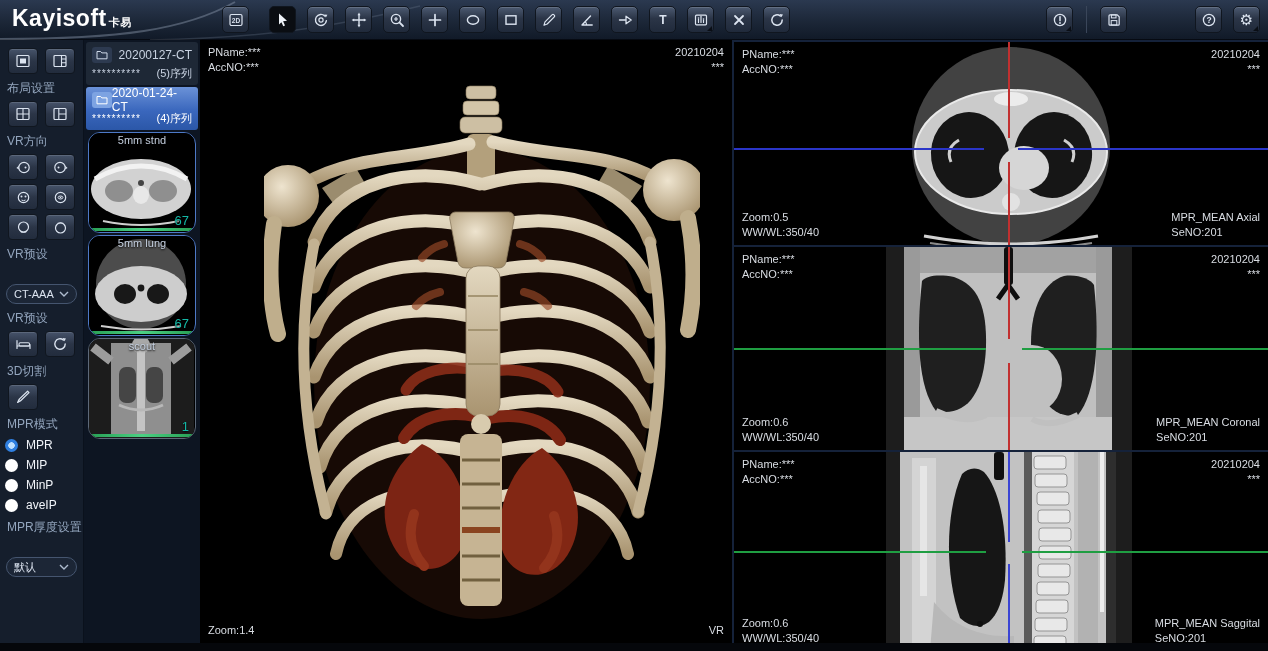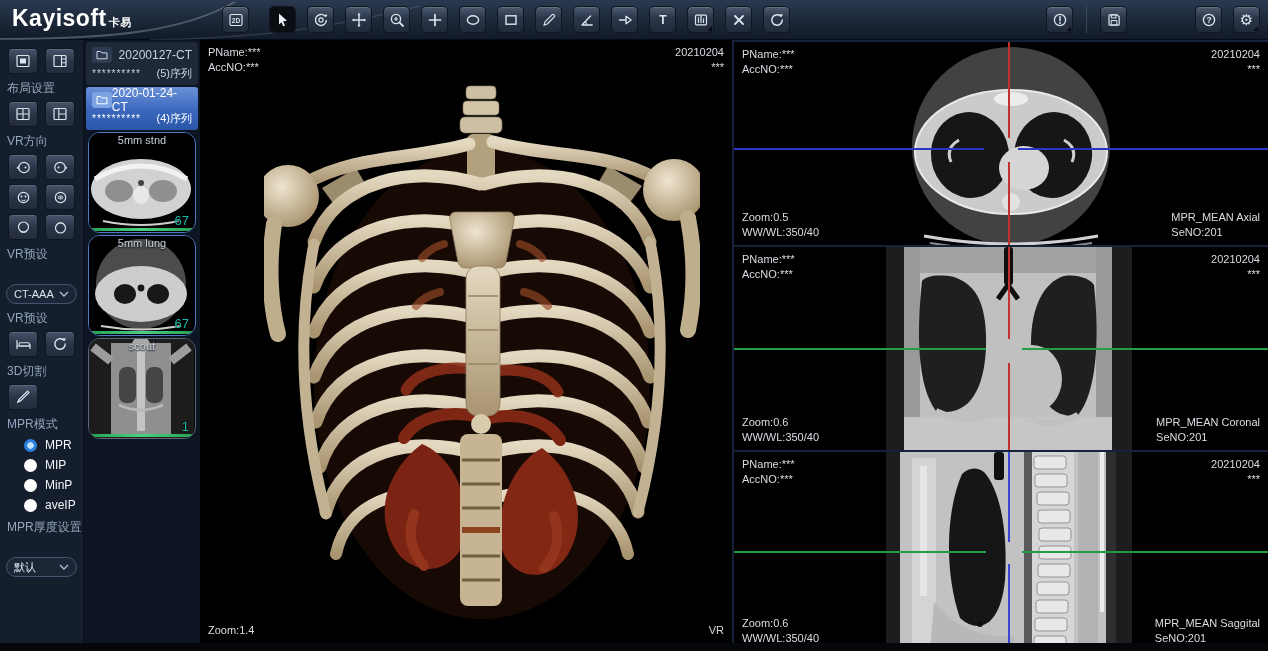--- a/index.html
+++ b/index.html
@@ -36,21 +36,21 @@
     background:#151e2c; border-right:1px solid #0a111c; z-index:5; }
   .slabel { font-size:12px; color:#93a5bd; padding:4px 7px 2px 7px; white-space:nowrap; }
   .srow { display:flex; justify-content:space-between; padding:2px 8px; }
   .sbtn { position:relative; width:30px; height:26px; border-radius:4px;
     background:linear-gradient(180deg,#46536a 0%,#2b3547 50%,#222c3d 100%);
     border:1px solid #10161f; box-shadow:inset 0 1px 0 rgba(255,255,255,.12);
     display:flex; align-items:center; justify-content:center; cursor:pointer; }
   .dd { margin:19px 6px 2px 6px; height:20px; border-radius:10px; background:#1c2636;
     border:1px solid #45556f; color:#dbe3ef; font-size:11px; display:flex;
     align-items:center; justify-content:space-between; padding:0 7px; cursor:pointer; }
-  .radio-row { display:flex; align-items:center; gap:8px; padding:3px 4px 3px 24px;
+  .radio-row { display:flex; align-items:center; gap:8px; padding:3px 4px 3px 5px;
     color:#f2f5fa; font-size:12px; cursor:pointer; }
   .rdot { width:13px; height:13px; border-radius:50%; background:#fff; flex:0 0 auto; }
   .rdot.sel { background:radial-gradient(circle at 50% 50%, #bfe0ff 0 3px, #2f7fe0 3.5px 100%); }
 
   
   .seriescol { position:absolute; top:40px; left:84px; width:116px; bottom:0;
     background:#0d1522; z-index:5; }
   .study { margin:2px 2px 1px 2px; border-radius:3px; padding:3px 6px 4px 6px; cursor:pointer; }
   .study .row1 { display:flex; justify-content:space-between; align-items:center; height:20px; }
   .study .row2 { display:flex; justify-content:space-between; align-items:center; height:16px; }

